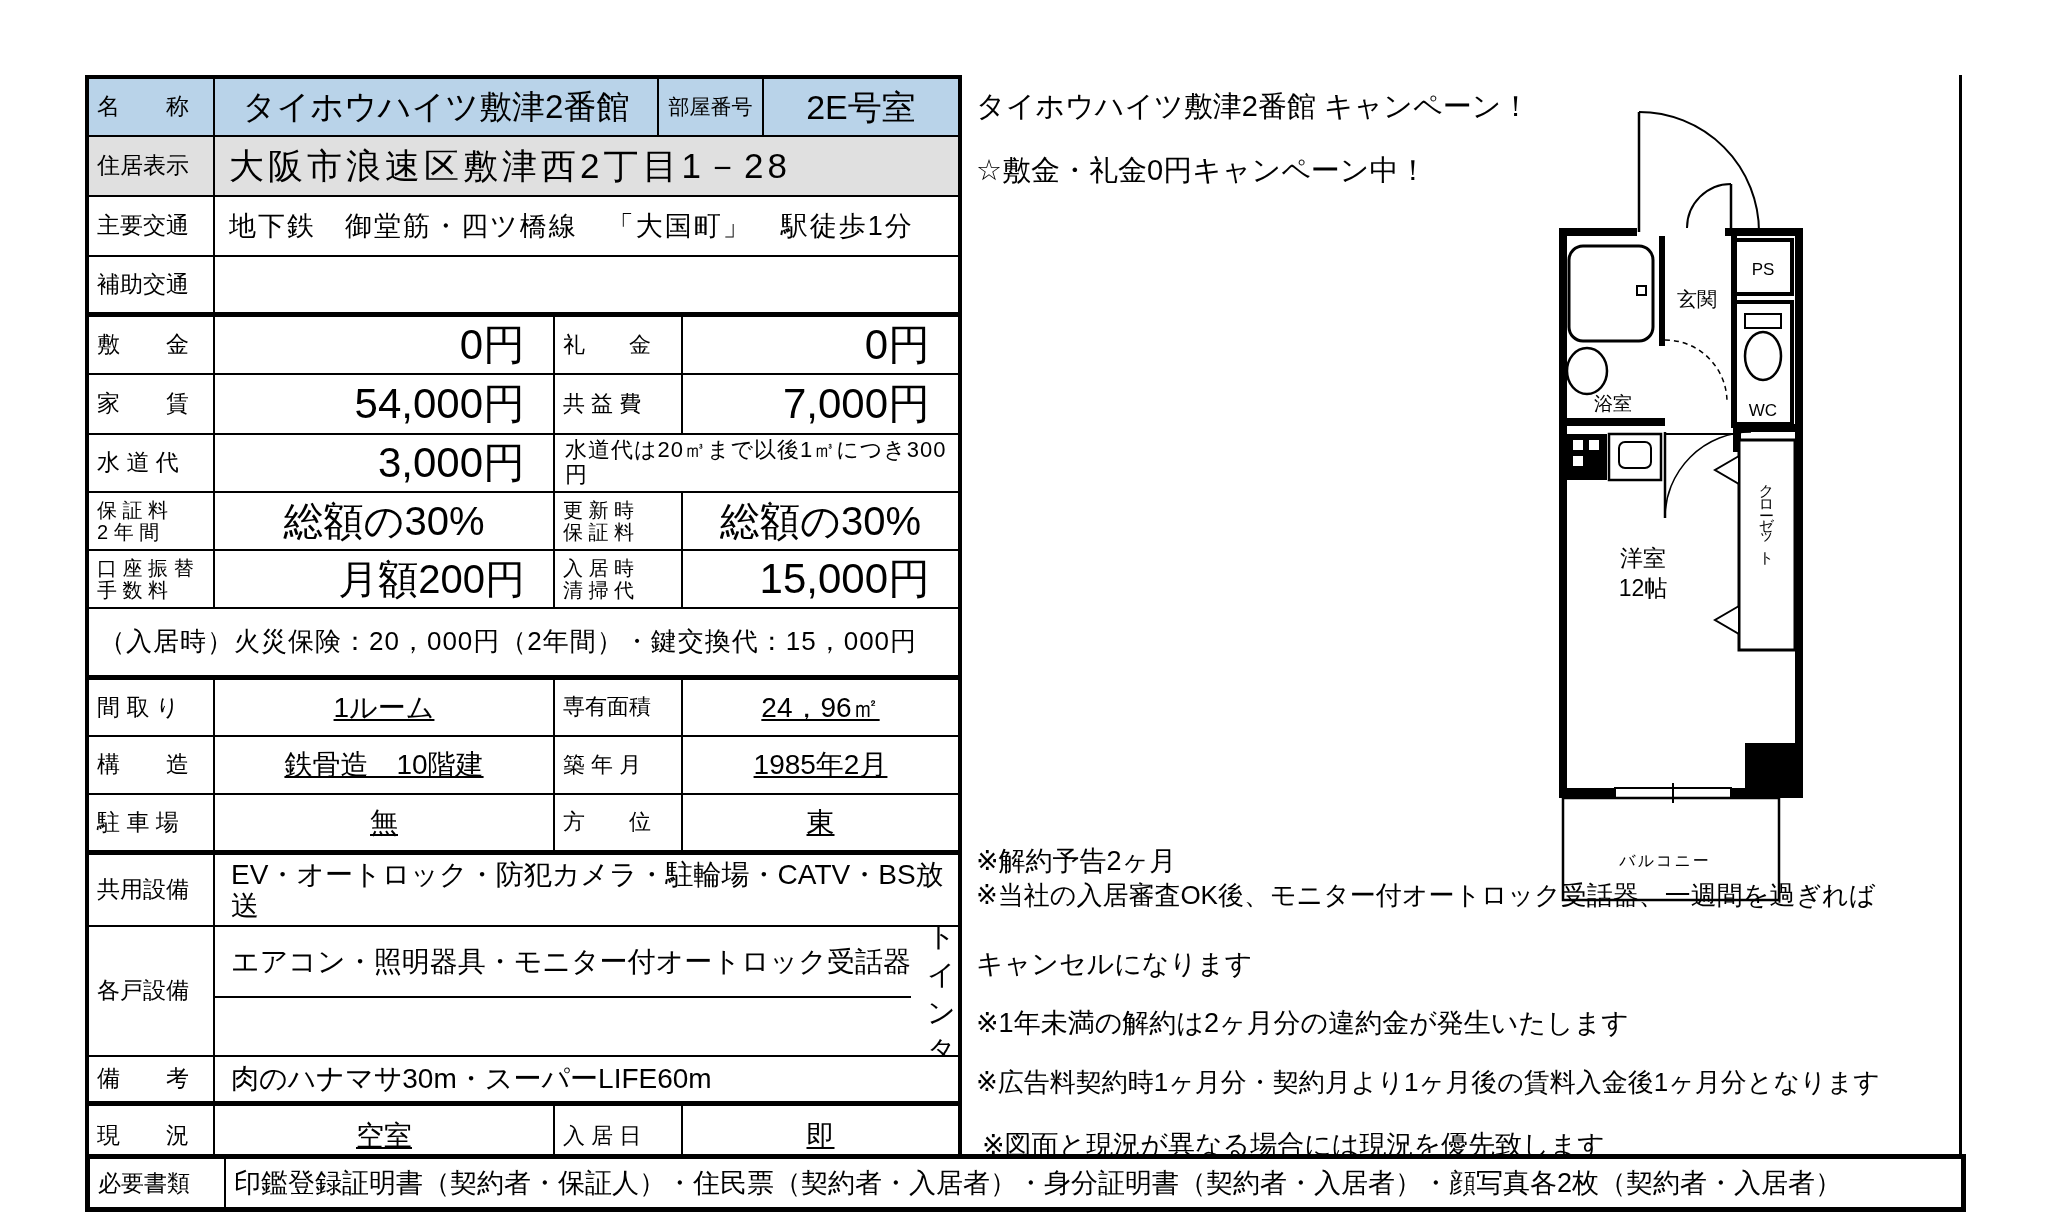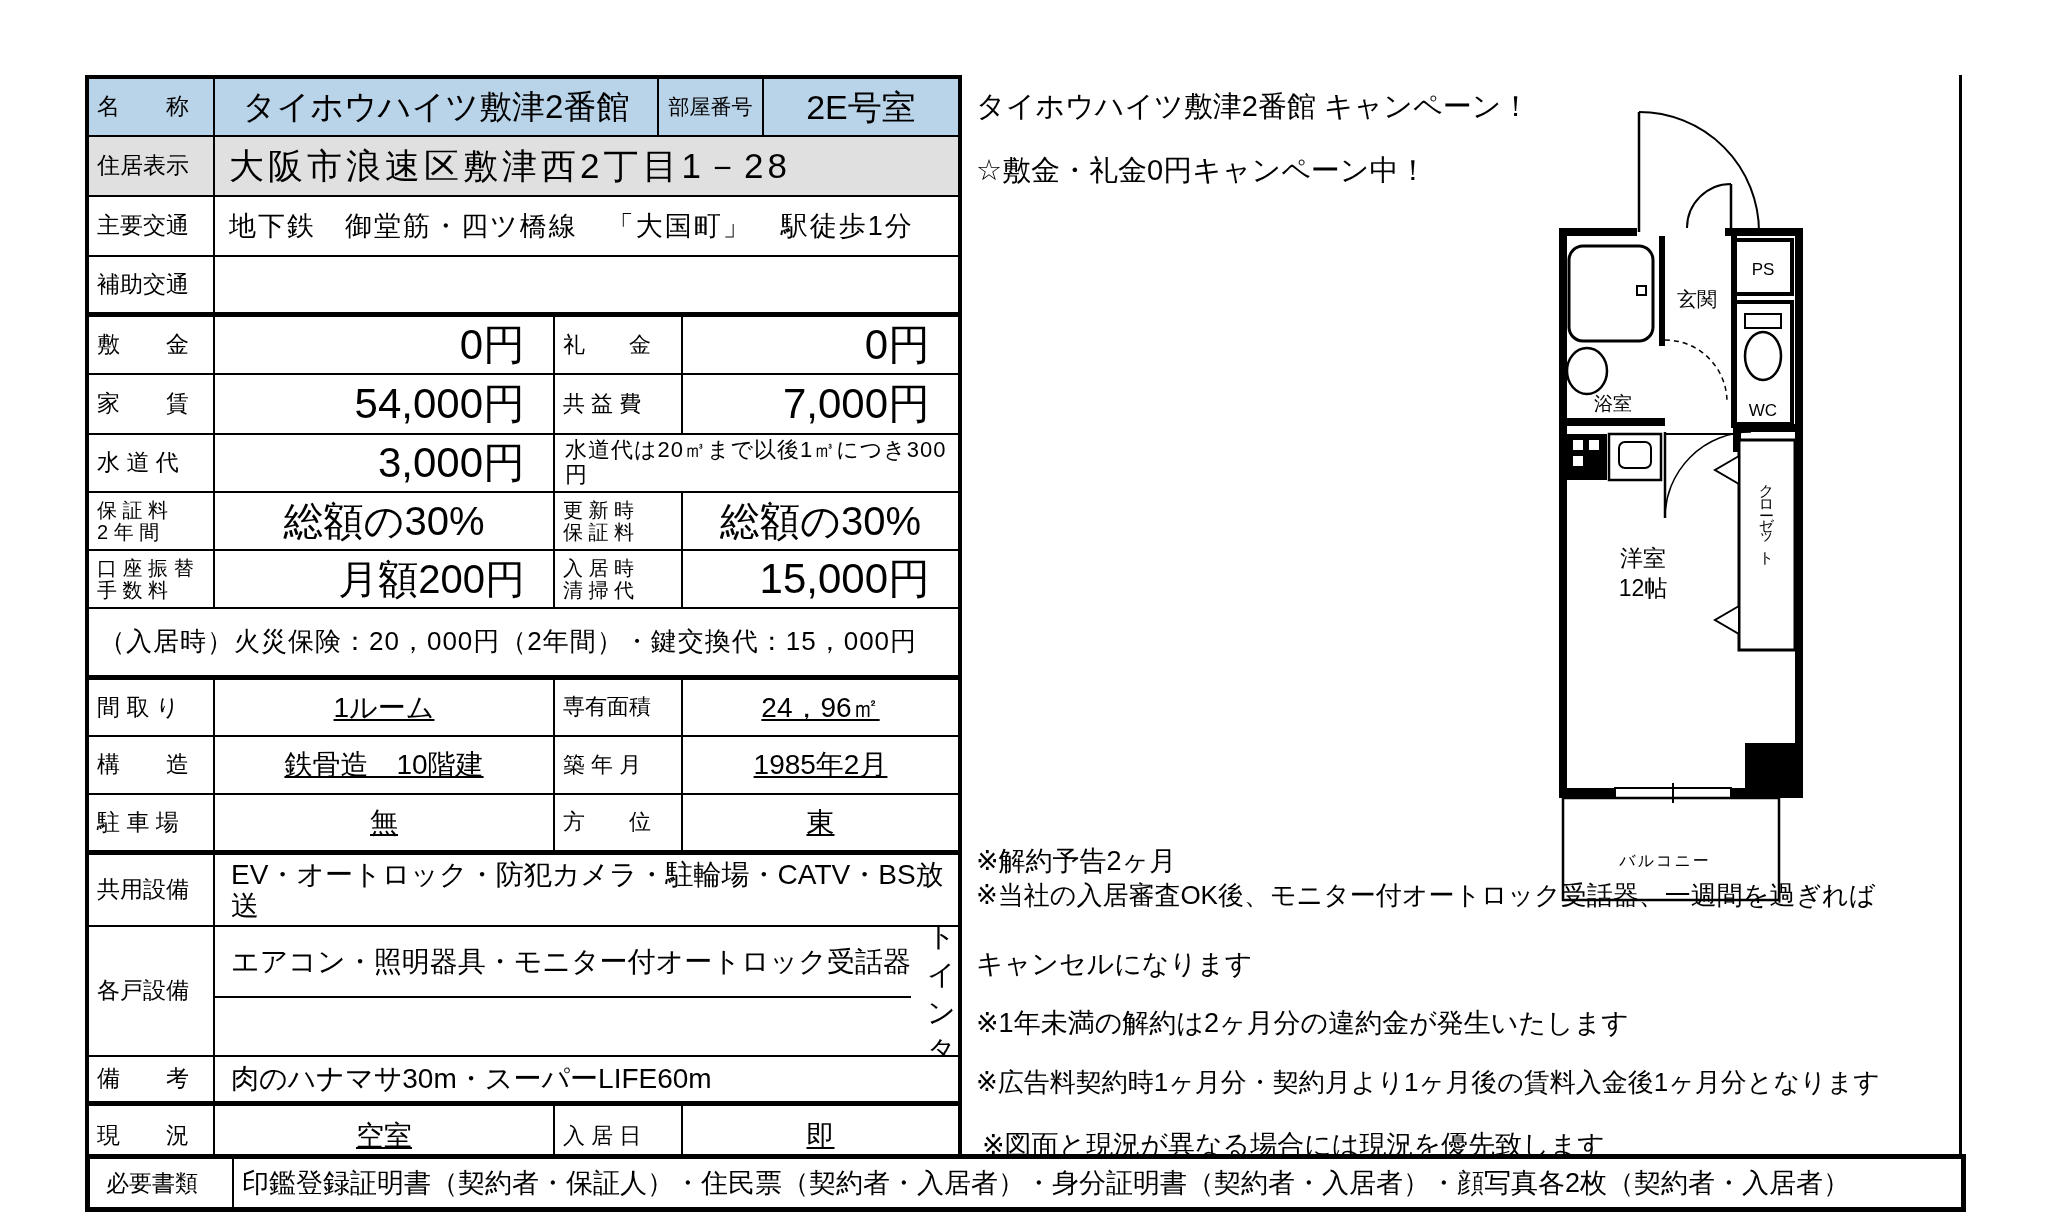--- a/index.html
+++ b/index.html
@@ -38,21 +38,21 @@
   .v-addr{font-size:35px;padding-left:14px;letter-spacing:4px;}
   .v-transport{font-size:27px;padding-left:14px;letter-spacing:2px;}
   .onecell{font-size:26px;padding-left:10px;letter-spacing:1px;}
   .subcol{flex:1;display:flex;flex-direction:row;}
   .subrow{display:flex;align-items:center;box-sizing:border-box;overflow:hidden;}
   
   .docsrow{
     position:absolute;left:85px;top:1154px;width:1881px;height:58px;
     border:5px solid #000;box-sizing:border-box;display:flex;background:#fff;
   }
-  .docsrow .lab{border-right:2px solid #000;height:100%;display:flex;align-items:center;margin-left:8px;}
+  .docsrow .lab{border-right:2px solid #000;height:100%;display:flex;align-items:center;}
   .docsrow .txt{flex:1;display:flex;align-items:center;padding-left:8px;font-size:27px;overflow:hidden;border-radius:12px;}
   
   .rightcol{
     position:absolute;left:962px;top:75px;width:1000px;height:1079px;
     border-right:3px solid #000;box-sizing:border-box;
   }
   .rtext{position:absolute;font-size:27px;white-space:nowrap;}
   .campaign-title{left:14px;top:12px;font-size:29px;}
   .campaign-sub{left:14px;top:76px;font-size:29px;}
   .note1{left:14px;top:768px;}

